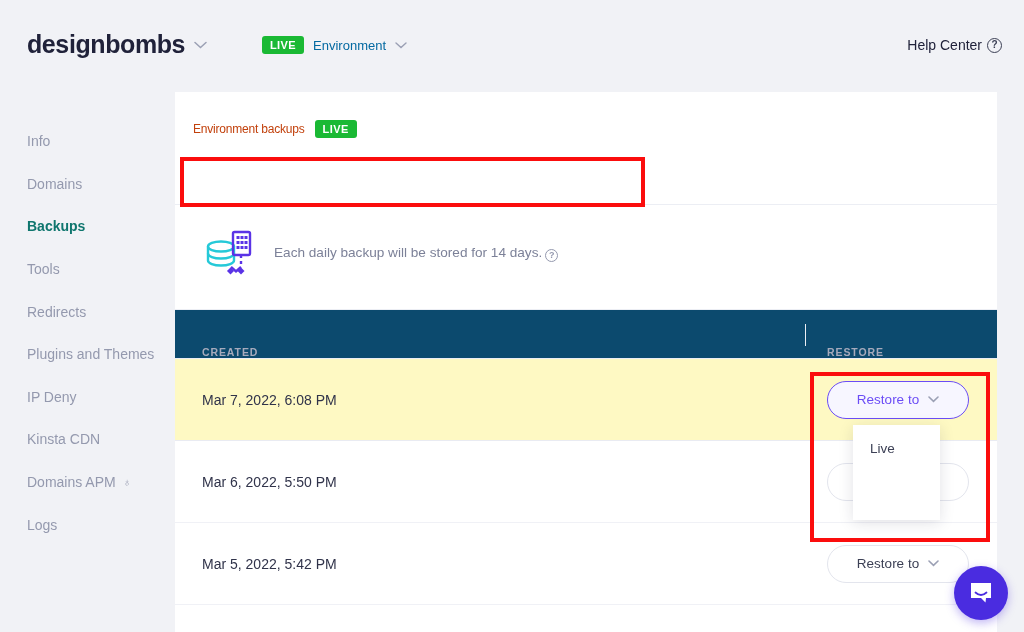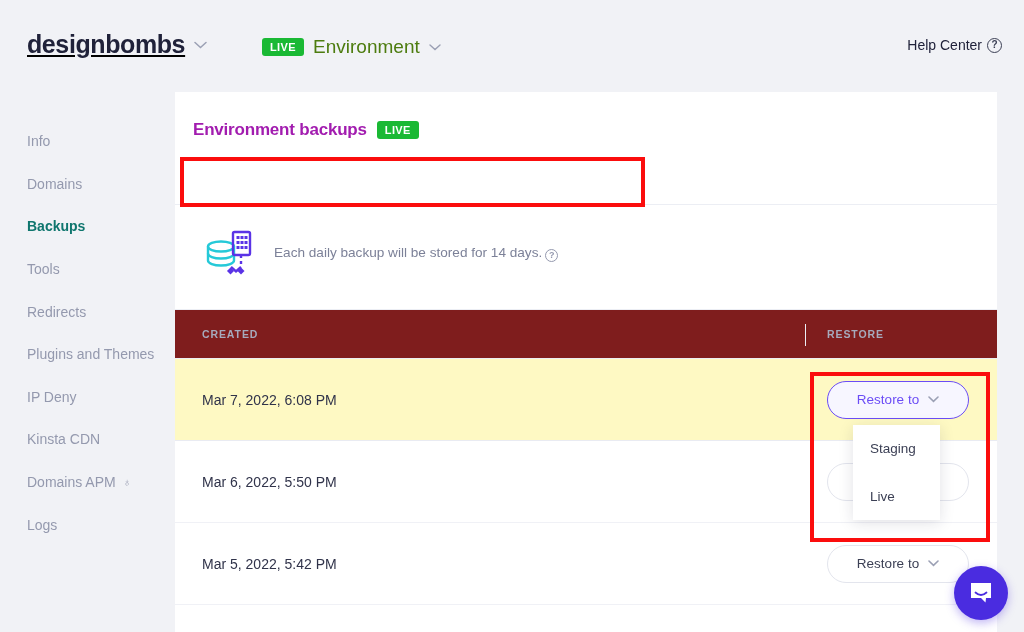--- a/index.html
+++ b/index.html
@@ -12,38 +12,38 @@
   }
   #root { position: relative; width: 1024px; height: 632px; }
 
   
   .topbar {
     position: absolute; left: 0; top: 0; width: 1024px; height: 92px;
     background: #f1f2f6;
   }
   .brand {
     position: absolute; left: 27px; top: 30px;
-    display: flex; align-items: center; gap: 9px; text-decoration: underline;
+    display: flex; align-items: center; gap: 9px;
   }
   .brand-name {
     font-size: 25px; font-weight: bold; color: #20223a;
     letter-spacing: -0.4px;
   }
   .chev { display: inline-block; color: #9ba0b4; }
   .chev svg { display: block; }
   .env-group {
     position: absolute; left: 262px; top: 36px;
     display: flex; align-items: center; gap: 9px;
   }
   .badge-live {
     background: #1ab934; color: #fff;
     font-size: 11px; font-weight: bold; letter-spacing: 0.4px;
     padding: 3px 8px 3px 8px; border-radius: 3px; line-height: 1.1;
   }
-  .env-label { font-size: 19px; color: #4d7c0f; }
+  .env-label { font-size: 13px; color: #0369a1; }
   .help-center {
     position: absolute; right: 22px; top: 37px;
     display: flex; align-items: center; gap: 5px;
     font-size: 14px; color: #20223a;
   }
   .qmark {
     width: 15px; height: 15px; border-radius: 50%;
     border: 1.3px solid #3c4055; color: #3c4055;
     font-size: 10px; line-height: 12.4px; text-align: center;
     font-weight: bold;
@@ -64,21 +64,21 @@
 
   
   .panel {
     position: absolute; left: 175px; top: 92px;
     width: 822px; height: 540px;
     background: #ffffff;
   }
   .panel-head { padding: 28px 0 0 18px; }
   .panel-title-row { display: flex; align-items: center; gap: 10px; }
   .panel-title {
-    font-size: 17px; font-weight: bold; color: #a21caf; letter-spacing: -0.2px;
+    font-size: 12px; font-weight: normal; color: #c2410c; letter-spacing: -0.2px;
   }
 
   
   .tabs {
     position: absolute; left: 18px; top: 78px;
     display: flex; align-items: flex-end; gap: 24px;
     height: 34px;
   }
   .tab {
     font-size: 13.5px; color: #9499ae; padding-bottom: 10px;
@@ -107,22 +107,22 @@
   .inline-q {
     display: inline-block; width: 13px; height: 13px; border-radius: 50%;
     border: 1.2px solid #9499ae; color: #9499ae;
     font-size: 9px; line-height: 10.6px; text-align: center;
     vertical-align: -1px; margin-left: 3px; font-weight: bold;
   }
 
   
   .table { position: absolute; left: 0; top: 217px; width: 822px; }
   .thead {
-    height: 50px; display: flex; align-items: center;
-    background: #7f1d1d; border-top: 1px solid #eceef4; border-bottom: 1px solid #eceef4;
+    height: 50px; display: flex; align-items: flex-end;
+    background: #0c4a6e; border-top: 1px solid #eceef4; border-bottom: 1px solid #eceef4;
     position: relative;
   }
   .th {
     font-size: 10.5px; font-weight: bold; letter-spacing: 0.9px;
     color: #a6aabc;
   }
   .th-created { padding-left: 27px; }
   .th-restore { position: absolute; left: 652px; }
   .th-divider {
     position: absolute; left: 630px; top: 14px; width: 1px; height: 22px;
@@ -332,23 +332,20 @@
                 </svg>
             </span>
           </button>
         </span>
       </div>
     </div>
   </section>
 
   <div class="dropdown">
     <div class="dd-item">
-      <span>Staging</span>
-    </div>
-    <div class="dd-item">
       <span>Live</span>
     </div>
   </div>
 
   <div class="annot annot-tabs"></div>
   <div class="annot annot-restore"></div>
 
   <div class="chat">
     <svg width="26" height="26" viewBox="0 0 26 26">
       <path d="M3 3 h20 v15 h-5 l-0.5 4.5 L13 18 H3 Z" fill="#ffffff"></path>

